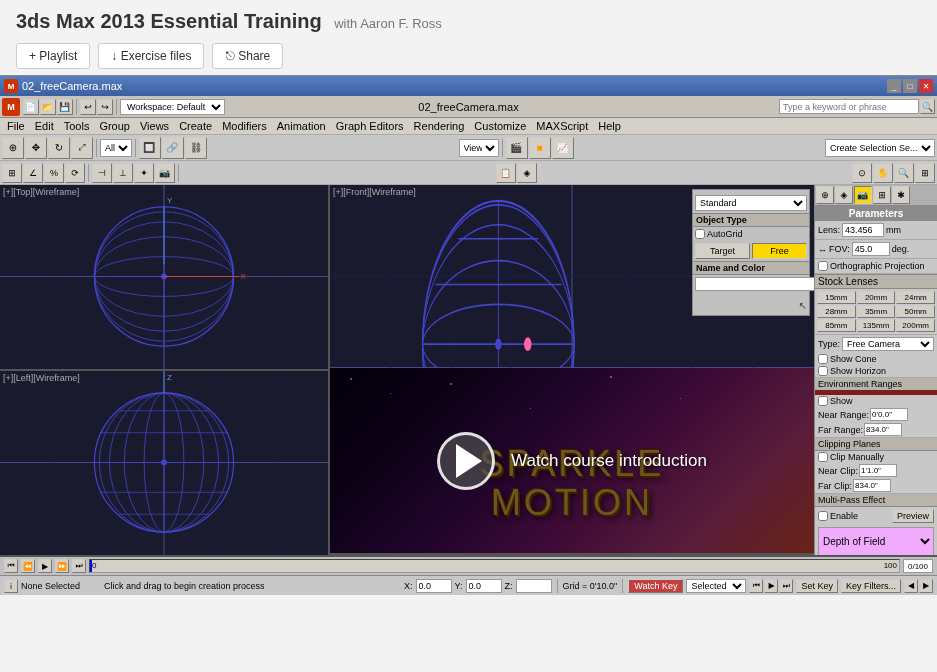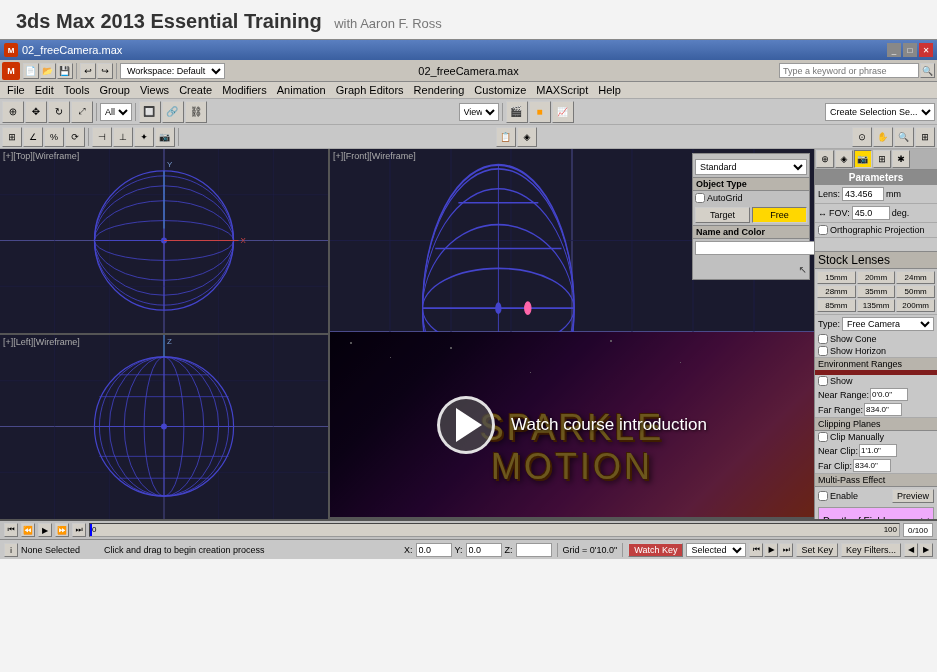--- a/index.html
+++ b/index.html
@@ -8,20 +8,25 @@
 </head>
 <body>
 
 <div style="width:937px;height:672px;background:#f3f3f3;overflow:hidden;">
 
   <div style="padding:10px 16px 6px;">
     <span style="font-size:20px;font-weight:bold;color:#333;">3ds Max 2013 Essential Training</span>
     <span style="font-size:13px;color:#777;margin-left:8px;">with Aaron F. Ross</span>
   </div>
 
+  <div style="padding:4px 16px 6px;display:flex;gap:8px;">
+    <button style="background:white;border:1px solid #ccc;border-radius:3px;padding:5px 12px;font-size:12px;color:#333;cursor:pointer;">+ Playlist</button>
+    <button style="background:white;border:1px solid #ccc;border-radius:3px;padding:5px 12px;font-size:12px;color:#333;cursor:pointer;">↓ Exercise files</button>
+    <button style="background:white;border:1px solid #ccc;border-radius:3px;padding:5px 12px;font-size:12px;color:#333;cursor:pointer;">⎋ Share</button>
+  </div>
 
   <div style="width:937px;height:520px;background:#c0c0c0;border-top:1px solid #888;position:relative;">
 
     <div style="background:linear-gradient(to bottom,#5a7fc0,#3a5fa0);height:20px;display:flex;align-items:center;justify-content:space-between;padding:0 4px;">
       <div style="display:flex;align-items:center;gap:4px;">
         <div style="width:14px;height:14px;background:#cc3300;border-radius:2px;display:flex;align-items:center;justify-content:center;color:white;font-size:8px;font-weight:bold;">M</div>
         <span style="color:white;font-size:11px;">02_freeCamera.max</span>
       </div>
       <div style="display:flex;gap:2px;">
         <button style="width:14px;height:14px;background:#888;border:none;color:white;font-size:8px;cursor:pointer;">_</button>
@@ -315,21 +320,21 @@
           <span style="font-size:9px;">FOV:</span>
           <input style="width: 38px; height: 14px; border: 1px solid rgb(153, 153, 153); font-size: 9px; padding: 0px 2px;" value="45.0">
           <span style="font-size:9px;">deg.</span>
         </div>
 
         <div style="display:flex;align-items:center;padding:2px 3px;gap:2px;border-bottom:1px solid #aaa;">
           <input type="checkbox" style="width: 10px; height: 10px;">
           <span style="font-size:9px;">Orthographic Projection</span>
         </div>
 
-        <div style="background:#b8b4ac;padding:1px 3px;font-size:12px;border-top:1px solid #888;border-bottom:1px solid #888;margin-top:13px;">
+        <div style="background:#b8b4ac;padding:1px 3px;font-size:10px;border-top:1px solid #888;border-bottom:1px solid #888;">
           <span>Stock Lenses</span>
         </div>
         <div style="display:grid;grid-template-columns:repeat(3,1fr);gap:1px;padding:2px;">
           <button style="padding:1px 2px;font-size:8px;background:#d4d0c8;border:1px outset #ccc;cursor:pointer;">15mm</button>
           <button style="padding:1px 2px;font-size:8px;background:#d4d0c8;border:1px outset #ccc;cursor:pointer;">20mm</button>
           <button style="padding:1px 2px;font-size:8px;background:#d4d0c8;border:1px outset #ccc;cursor:pointer;">24mm</button>
           <button style="padding:1px 2px;font-size:8px;background:#d4d0c8;border:1px outset #ccc;cursor:pointer;">28mm</button>
           <button style="padding:1px 2px;font-size:8px;background:#d4d0c8;border:1px outset #ccc;cursor:pointer;">35mm</button>
           <button style="padding:1px 2px;font-size:8px;background:#d4d0c8;border:1px outset #ccc;cursor:pointer;">50mm</button>
           <button style="padding:1px 2px;font-size:8px;background:#d4d0c8;border:1px outset #ccc;cursor:pointer;">85mm</button>

